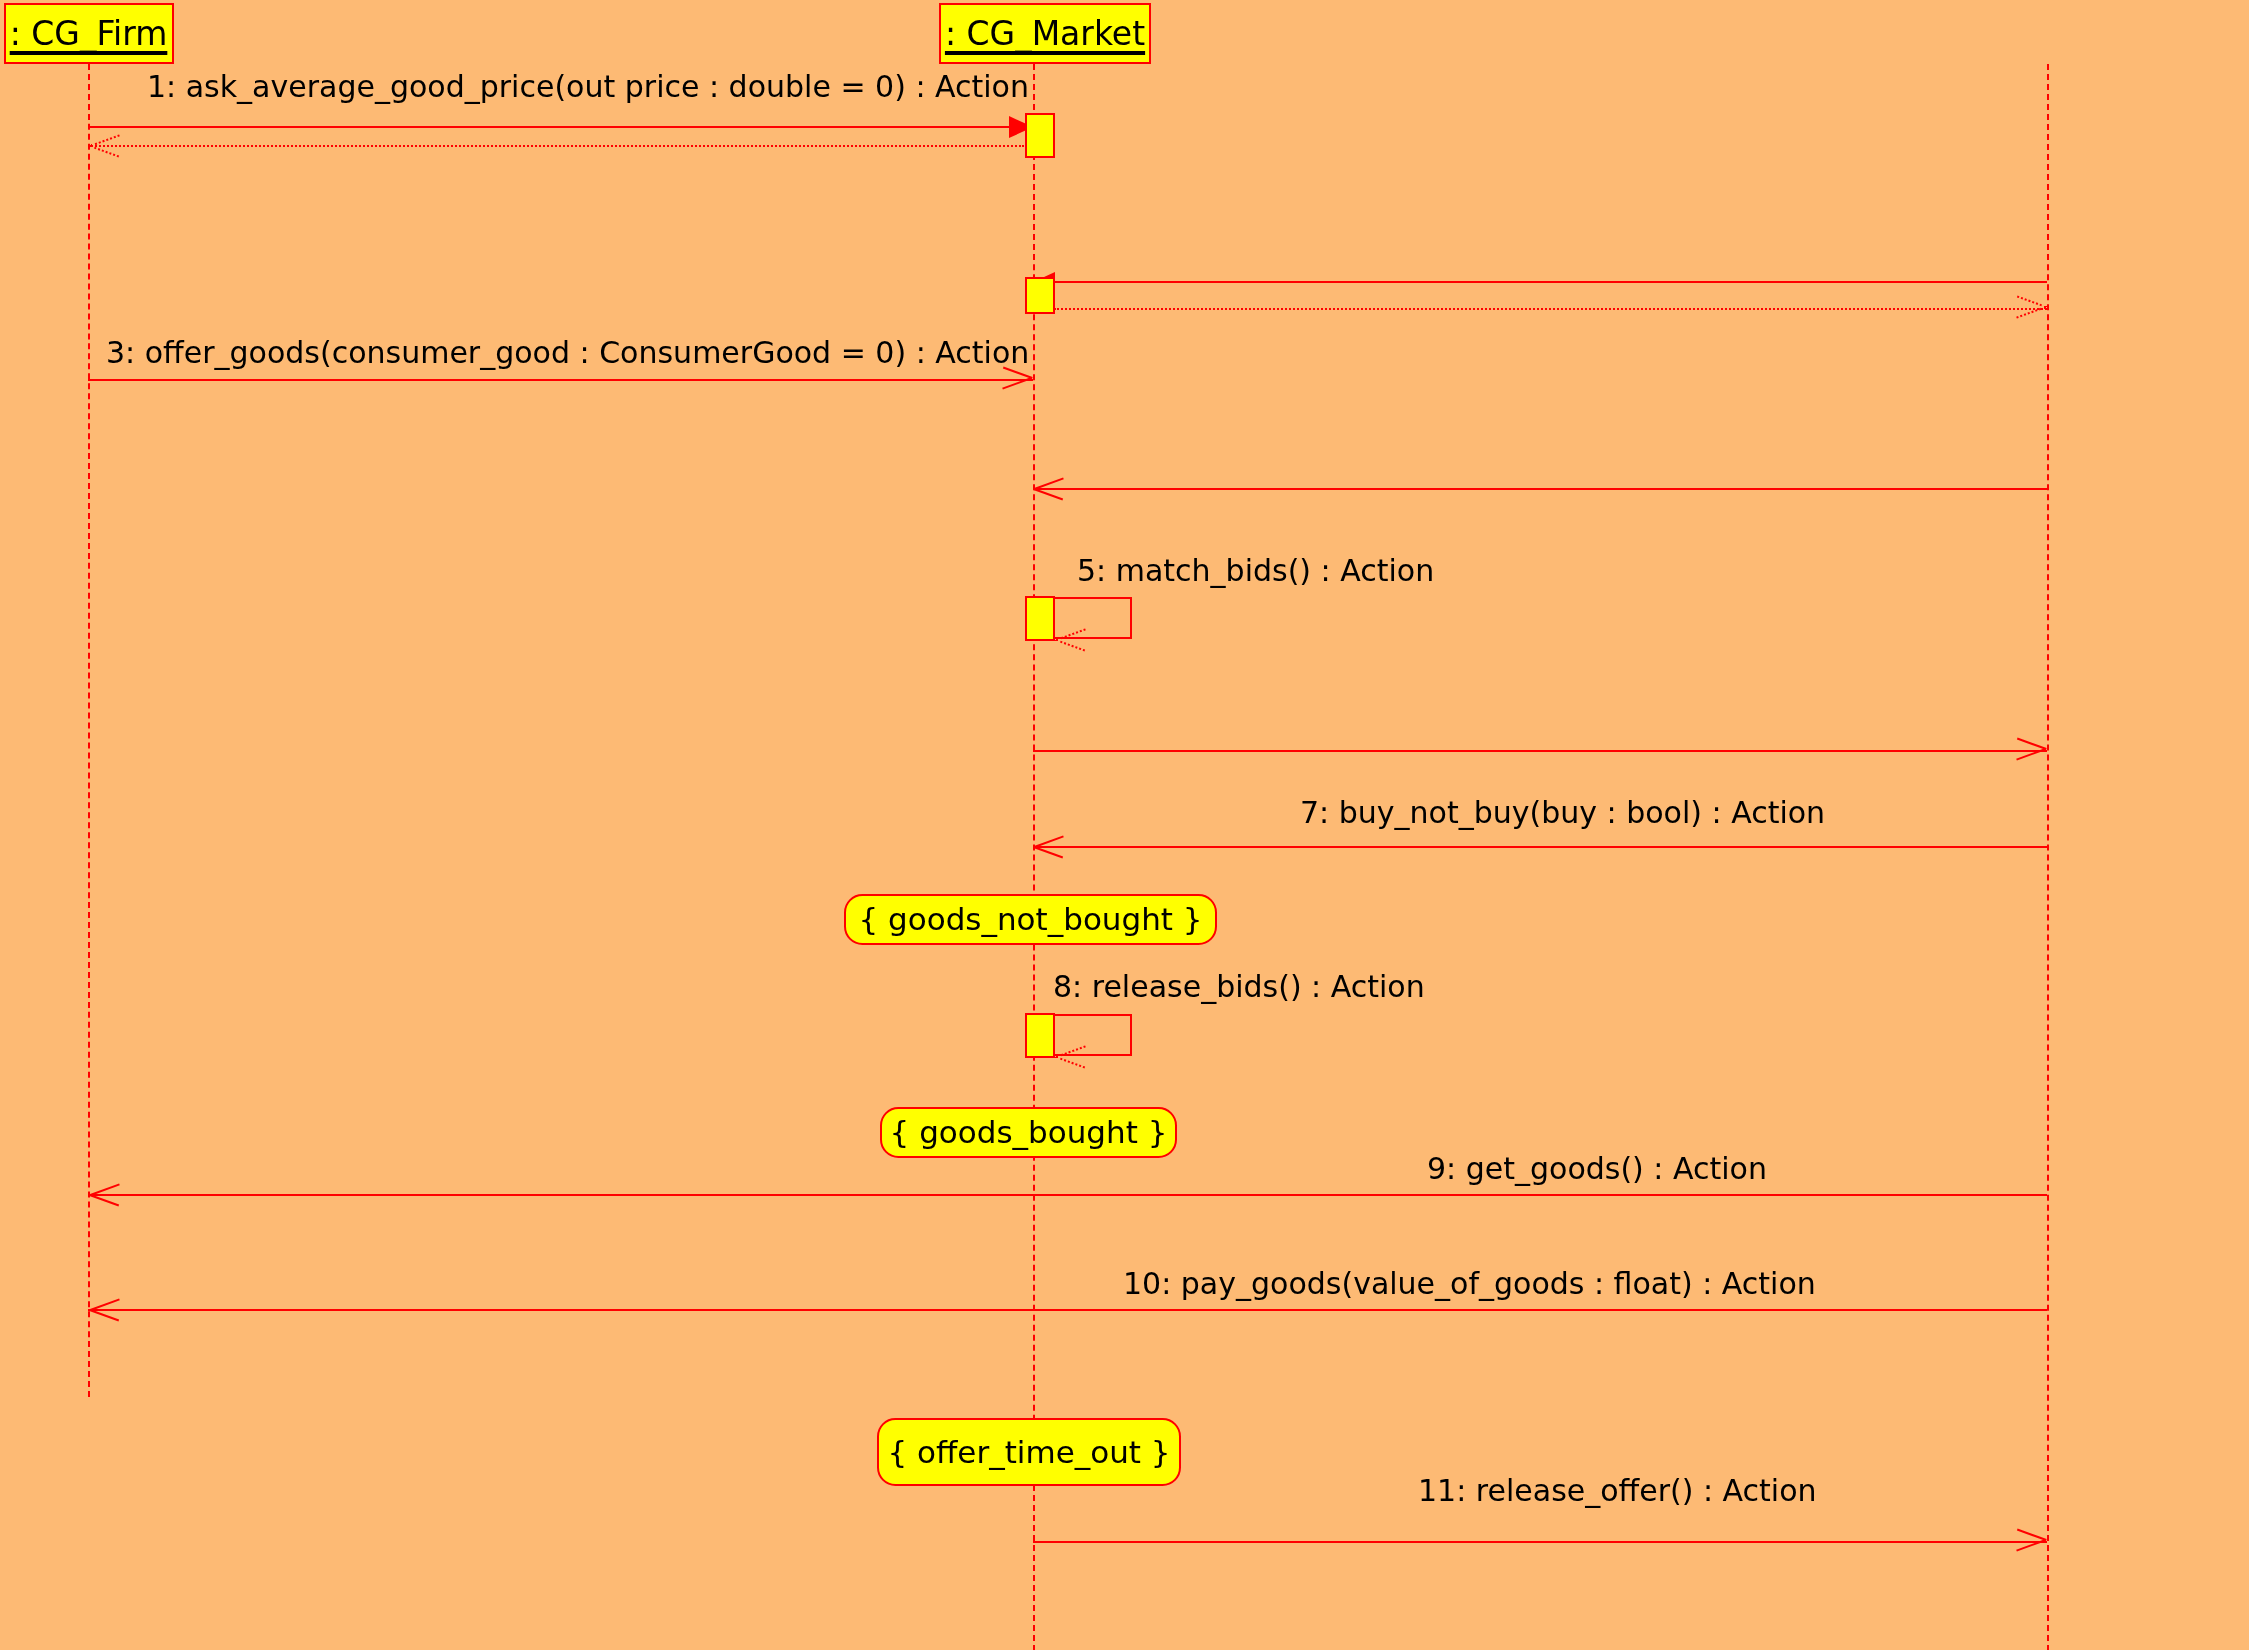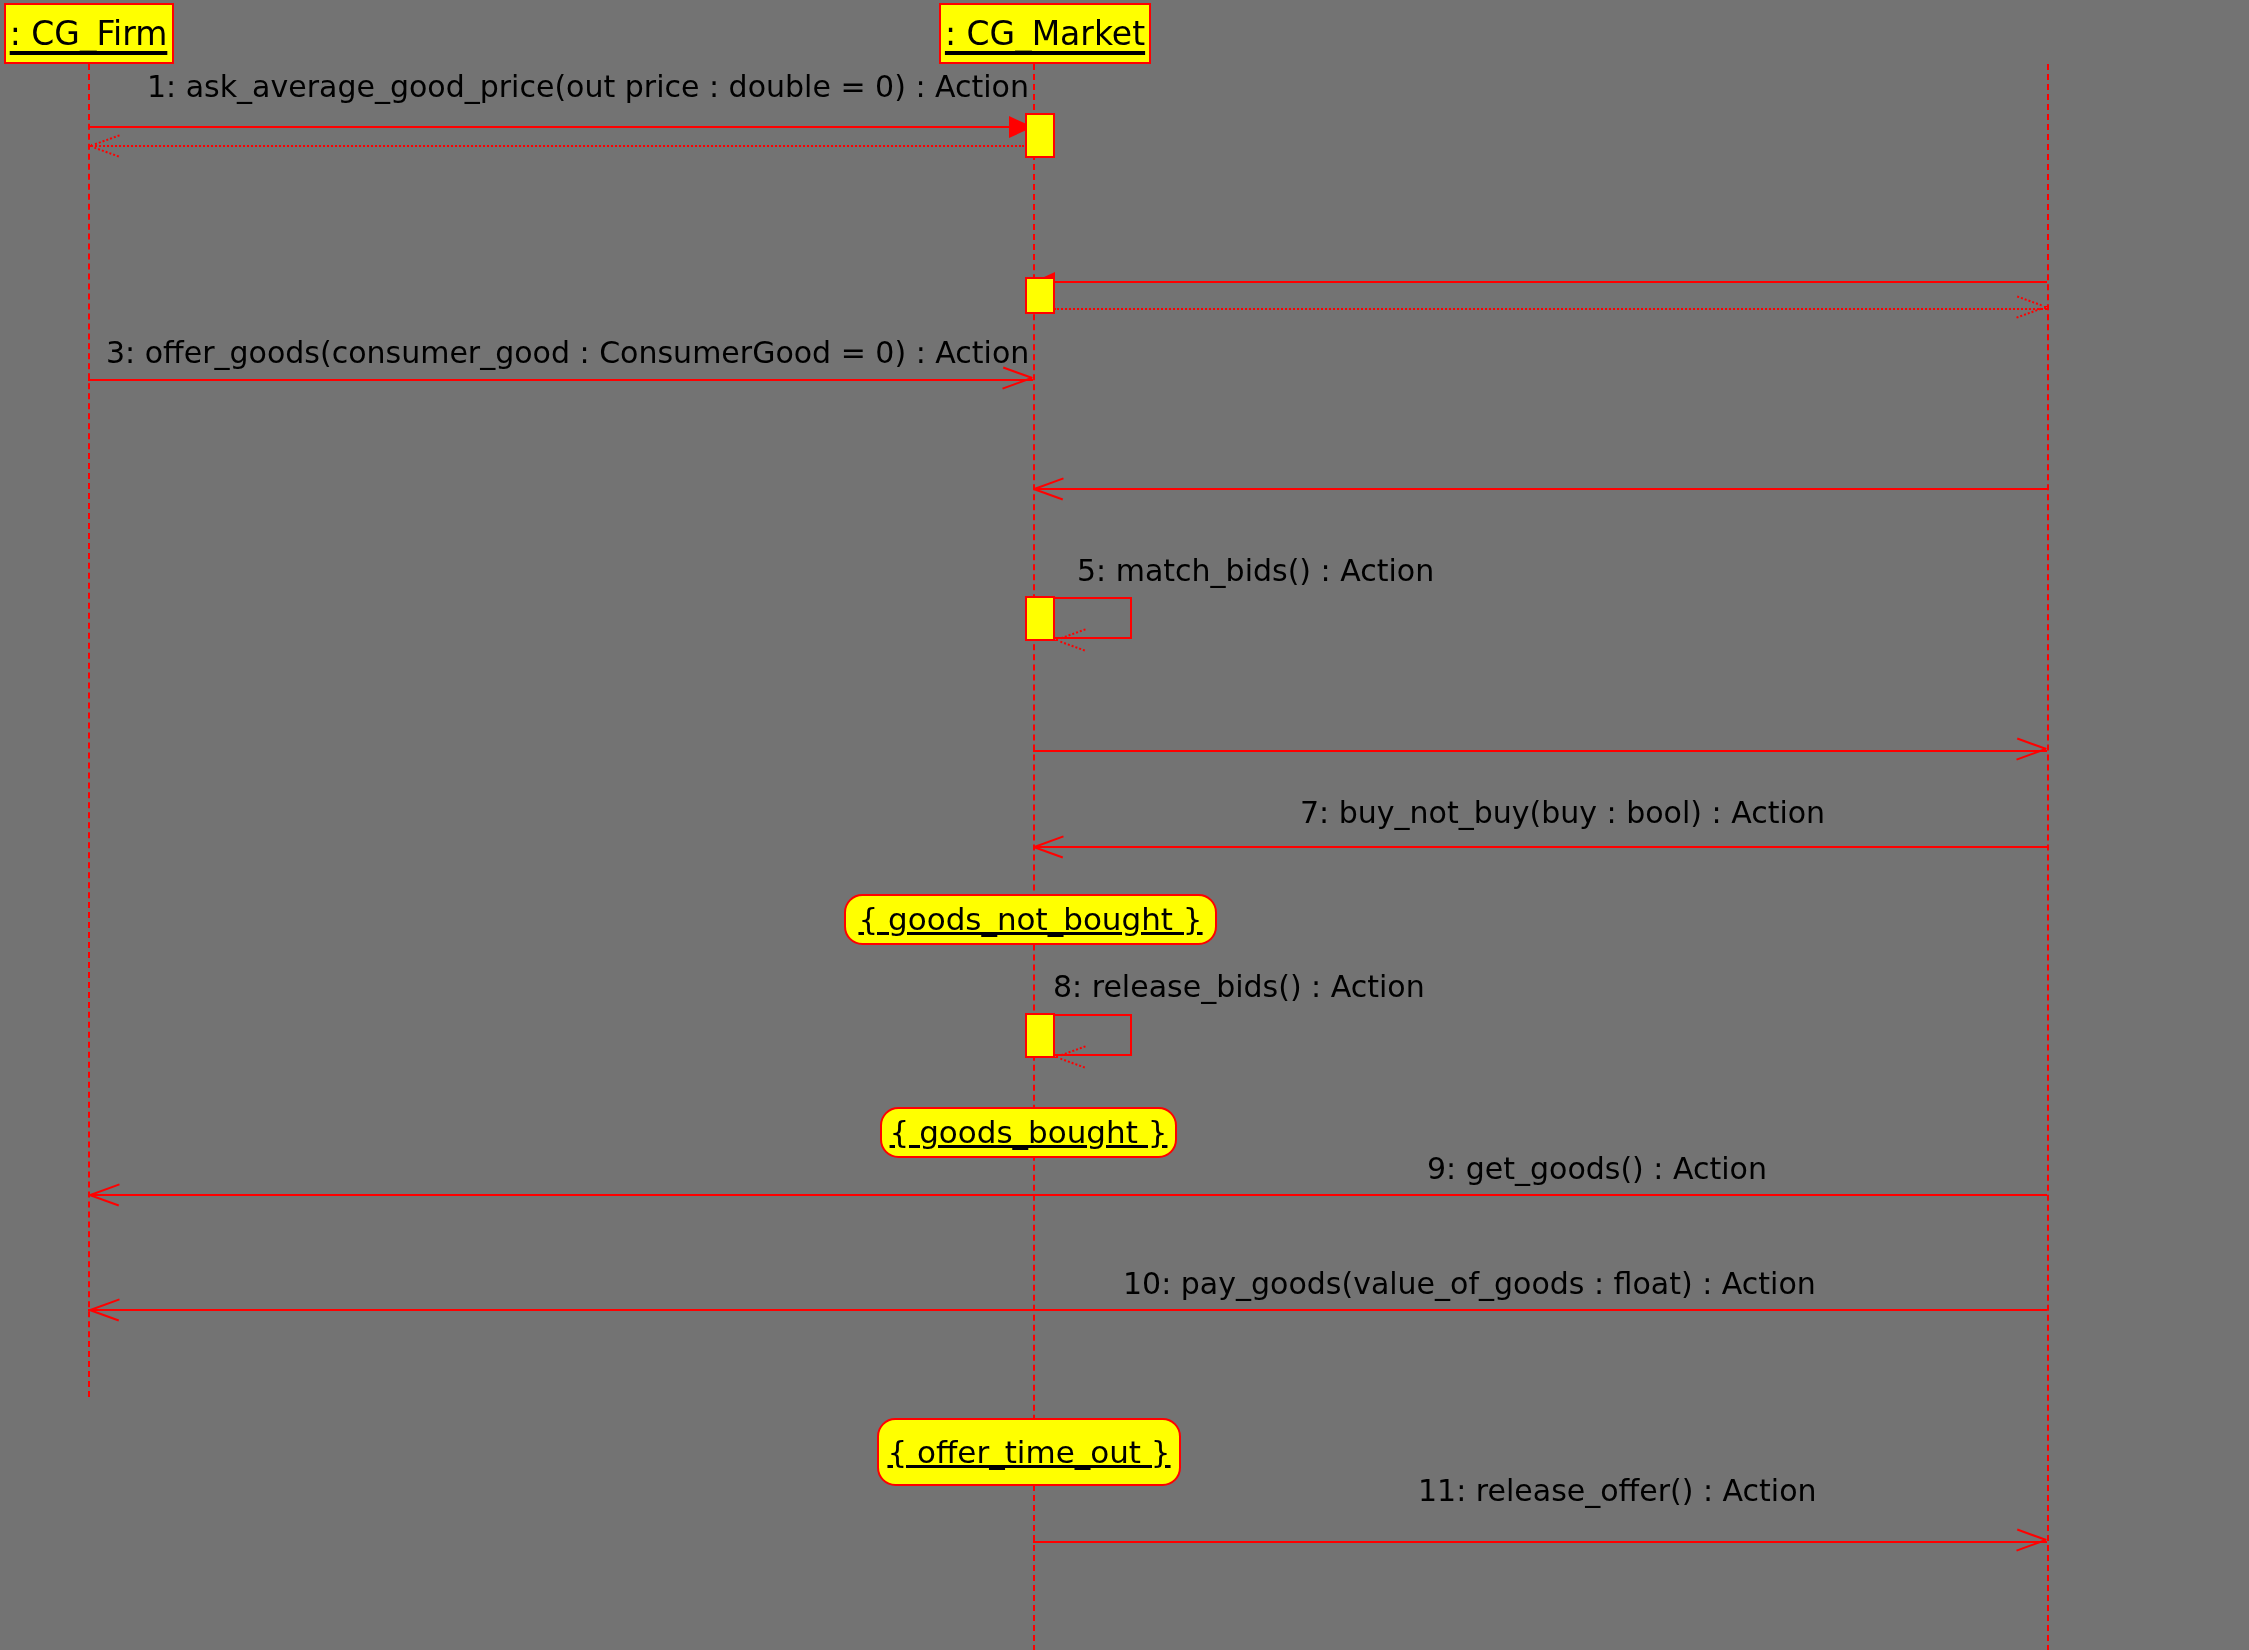--- a/index.html
+++ b/index.html
@@ -7,21 +7,21 @@
     padding: 0;
     background: #ffffff;
   }
   body {
     font-family: "DejaVu Sans", sans-serif;
   }
   #canvas {
     position: relative;
     width: 2250px;
     height: 1650px;
-    background: #737373;
+    background: #fdba74;
     overflow: hidden;
   }
 
   
   .lifeline-head {
     position: absolute;
     box-sizing: border-box;
     background: #ffff00;
     border: 2.1px solid #ff0000;
     display: flex;
@@ -122,21 +122,20 @@
   .state-marker {
     position: absolute;
     box-sizing: border-box;
     background: #ffff00;
     border: 2.1px solid #ff0000;
     border-radius: 18.4px;
     display: flex;
     align-items: center;
     justify-content: center;
     padding: 0 15.6px;
-    text-decoration: underline;
   }
   .state-marker .txt {
     font-size: 31px;
     color: #000000;
     white-space: nowrap;
     line-height: 1;
   }
 </style>
 </head>
 <body>

